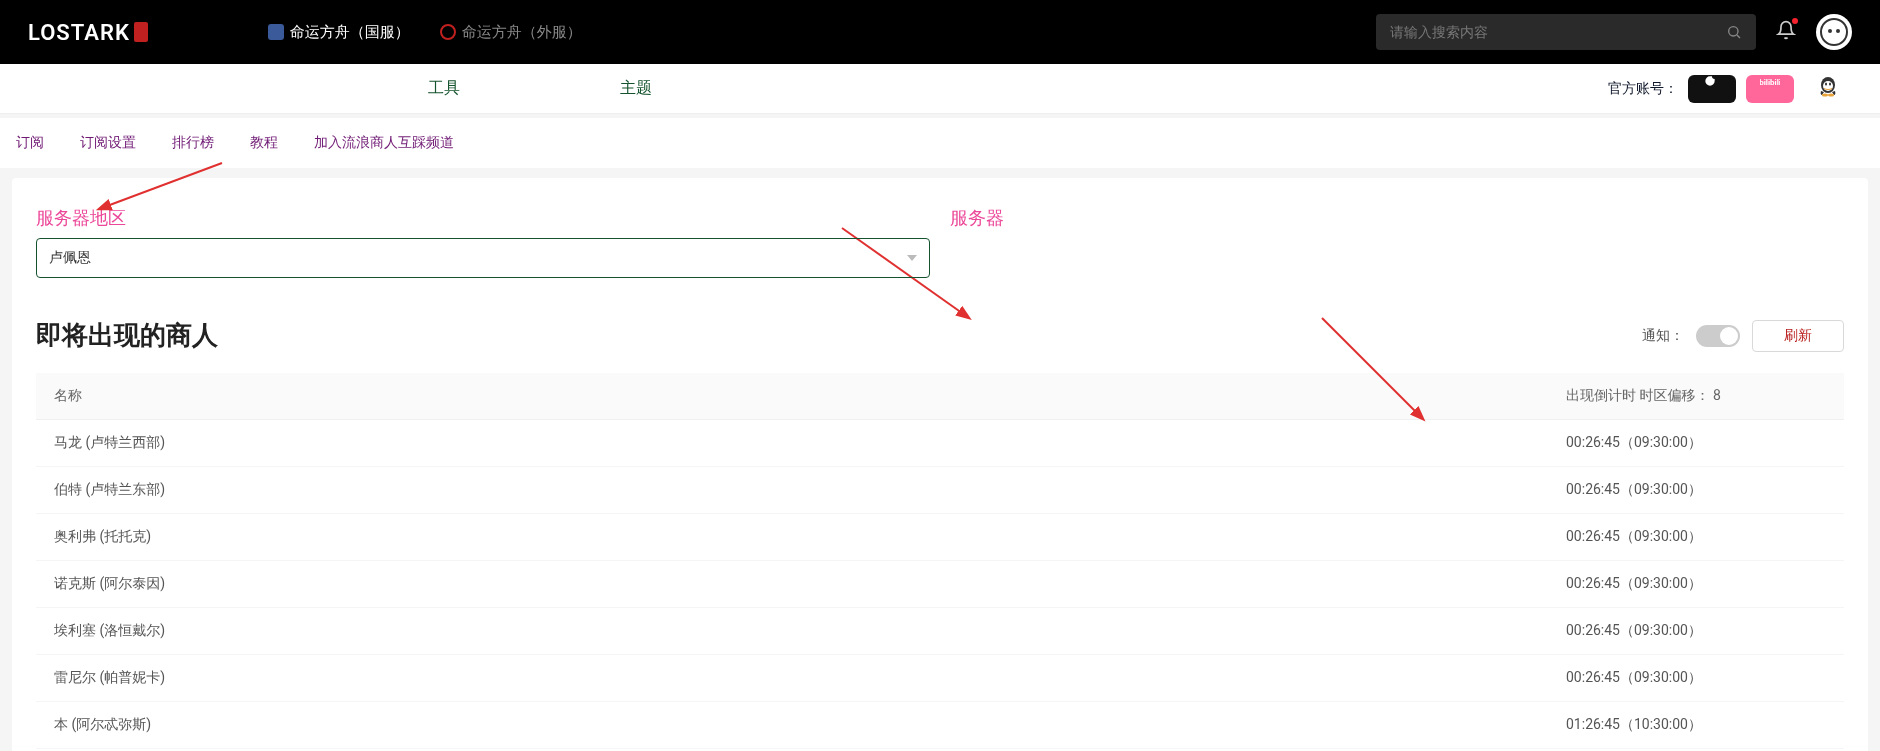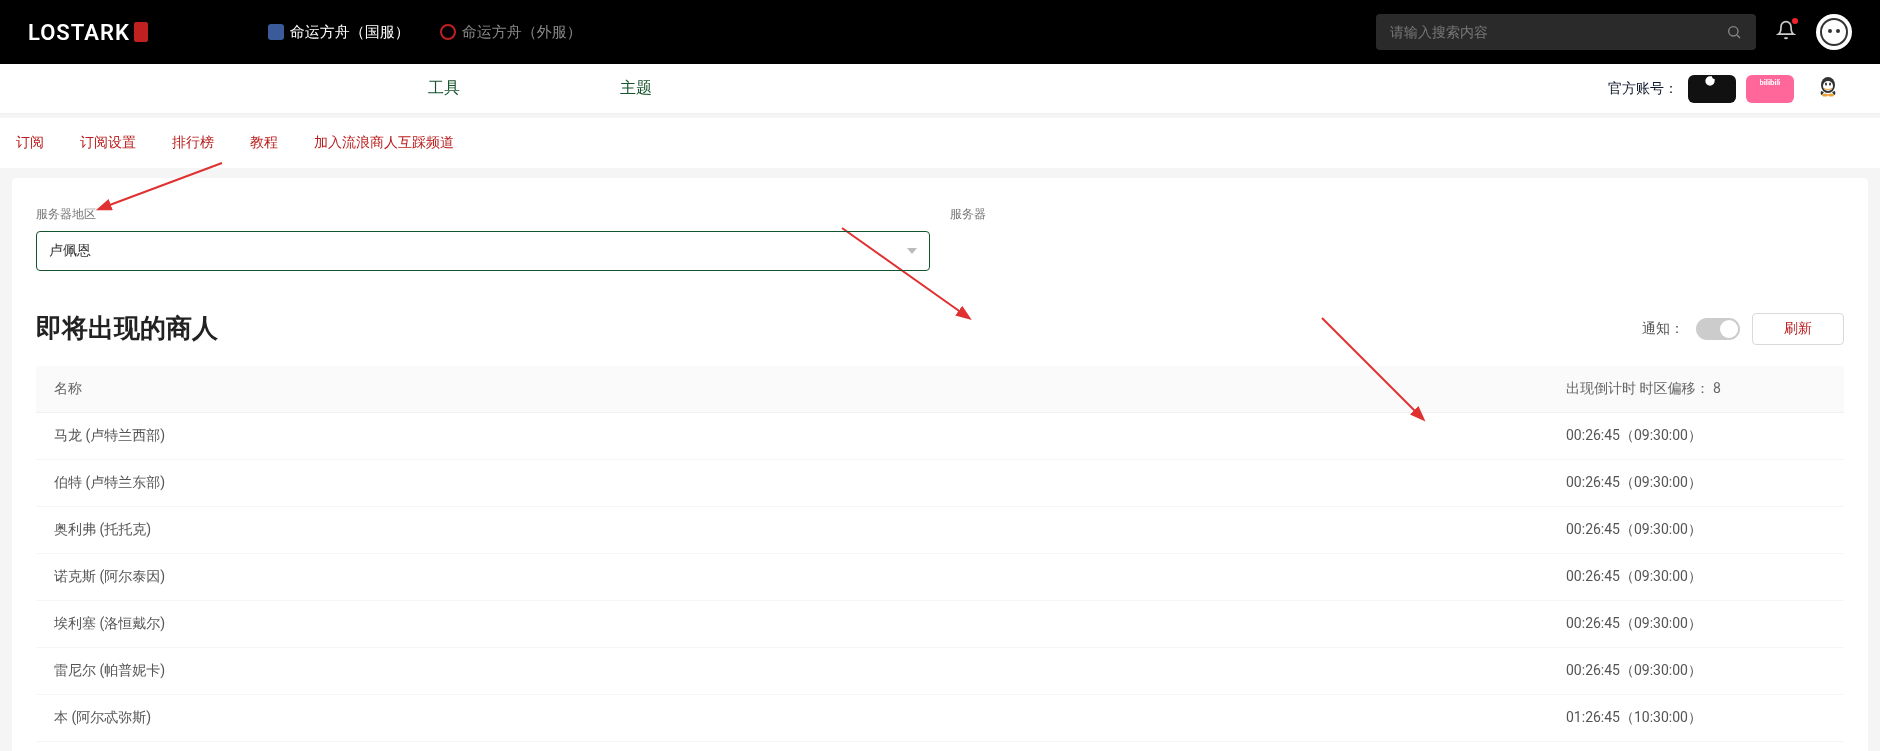--- a/index.html
+++ b/index.html
@@ -26,25 +26,25 @@
 .avatar-face::after{right:6px}
 .navbar{background:#fff;height:50px;display:flex;align-items:center;padding:0 28px;border-bottom:1px solid #eee}
 .nav-center{margin-left:400px;display:flex;gap:160px}
 .nav-link{font-size:16px;color:#14532d;cursor:pointer}
 .nav-right{margin-left:auto;display:flex;align-items:center;gap:10px;font-size:14px;color:#0f172a}
 .social-icon{width:48px;height:28px;border-radius:6px;display:flex;align-items:flex-start;justify-content:center;cursor:pointer}
 .douyin{background:#111}
 .bilibili{background:#ff6699}
 .qq{background:transparent}
 .subnav{background:#fff;height:50px;display:flex;align-items:center;padding:0 16px;gap:36px;margin-top:4px}
-.subnav-item{font-size:14px;color:#b91c1c;cursor:pointer}
+.subnav-item{font-size:14px;color:#701a75;cursor:pointer}
 .content{background:#fff;margin:10px 12px 0;padding:28px 24px;border-radius:4px;position:relative}
 .filter-row{display:flex;gap:20px;margin-bottom:40px}
 .filter-group{flex:1}
-.filter-label{font-size:12px;color:#737373;margin-bottom:8px;display:block}
+.filter-label{font-size:18px;color:#ec4899;margin-bottom:8px;display:block}
 .select-box{width:100%;height:40px;border:1px solid #14532d;border-radius:4px;display:flex;align-items:center;padding:0 12px;font-size:14px;color:#333;cursor:pointer;position:relative}
 .select-box::after{content:'';position:absolute;right:12px;top:50%;width:0;height:0;border-left:5px solid transparent;border-right:5px solid transparent;border-top:6px solid #bbb;transform:translateY(-50%)}
 .section-header{display:flex;align-items:center;margin-bottom:20px}
 .section-title{font-size:26px;font-weight:700;color:#222}
 .section-right{margin-left:auto;display:flex;align-items:center;gap:12px}
 .notif-label{font-size:14px;color:#555}
 .toggle{width:44px;height:22px;background:#ccc;border-radius:11px;position:relative;cursor:pointer}
 .toggle::after{content:'';position:absolute;width:18px;height:18px;background:#fff;border-radius:50%;top:2px;right:2px}
 .refresh-btn{border:1px solid #d9d9d9;background:#fff;padding:6px 31px;border-radius:4px;font-size:14px;cursor:pointer;color:#b91c1c}
 .table{width:100%}

